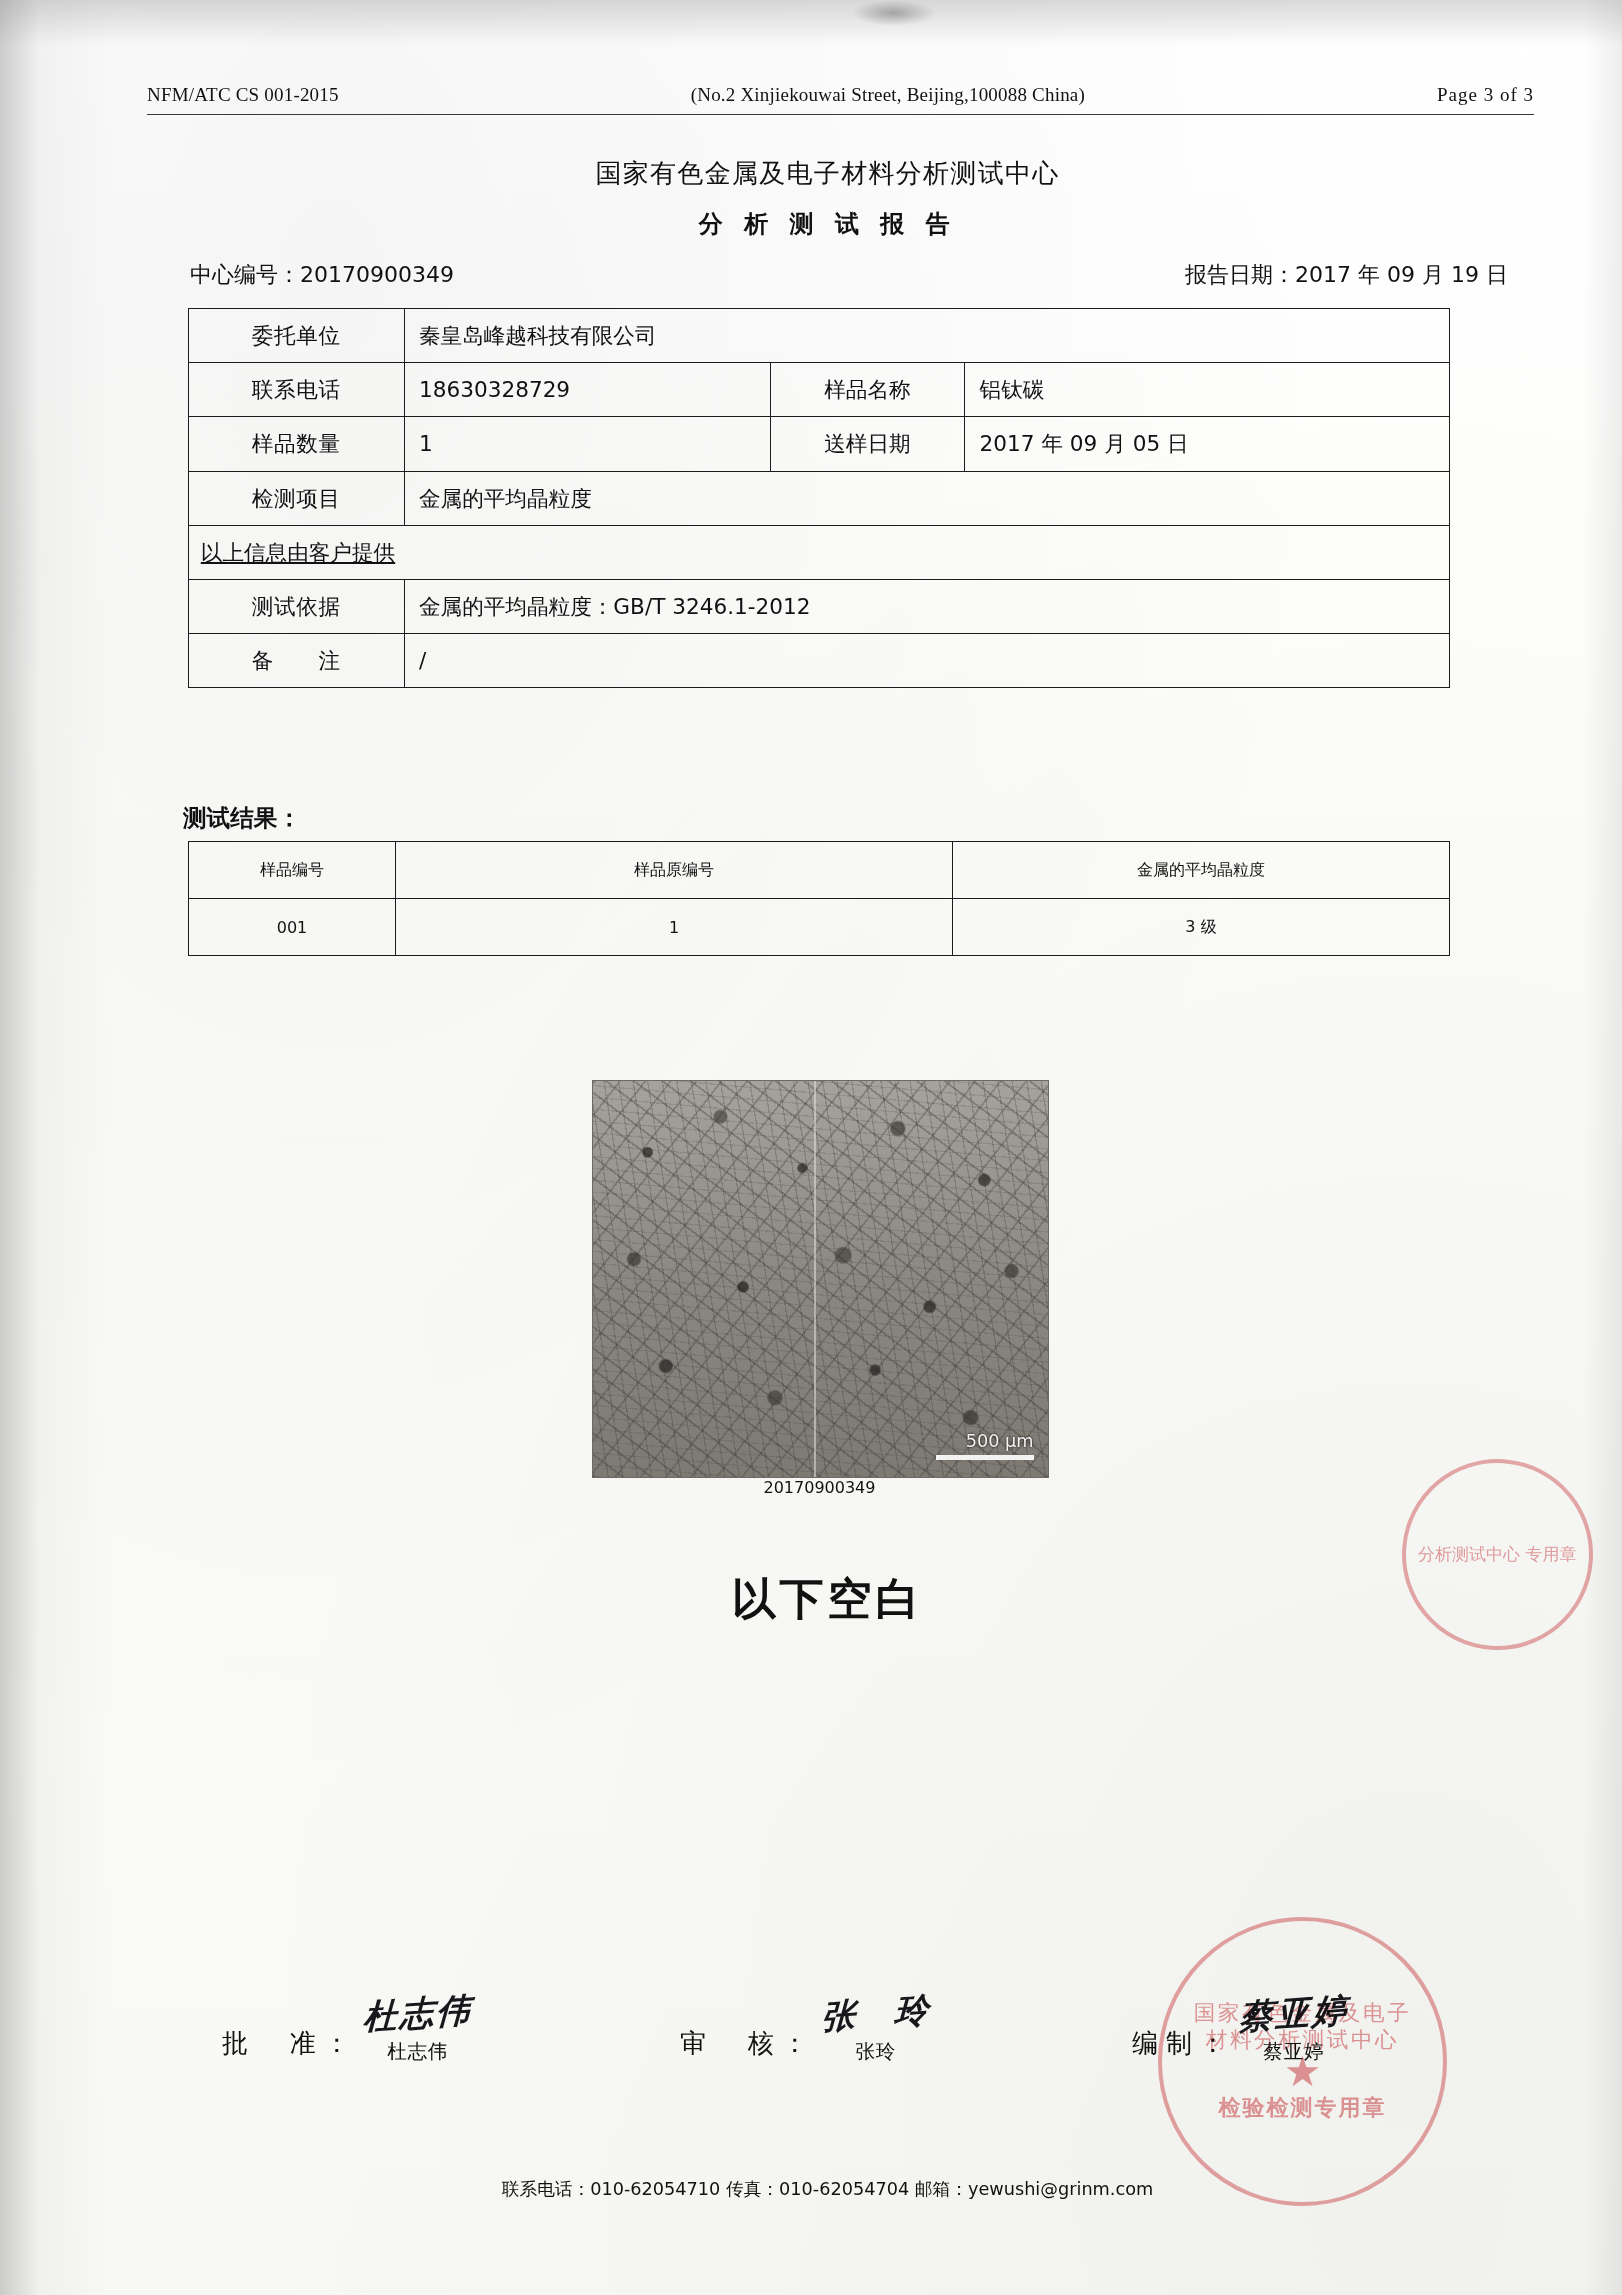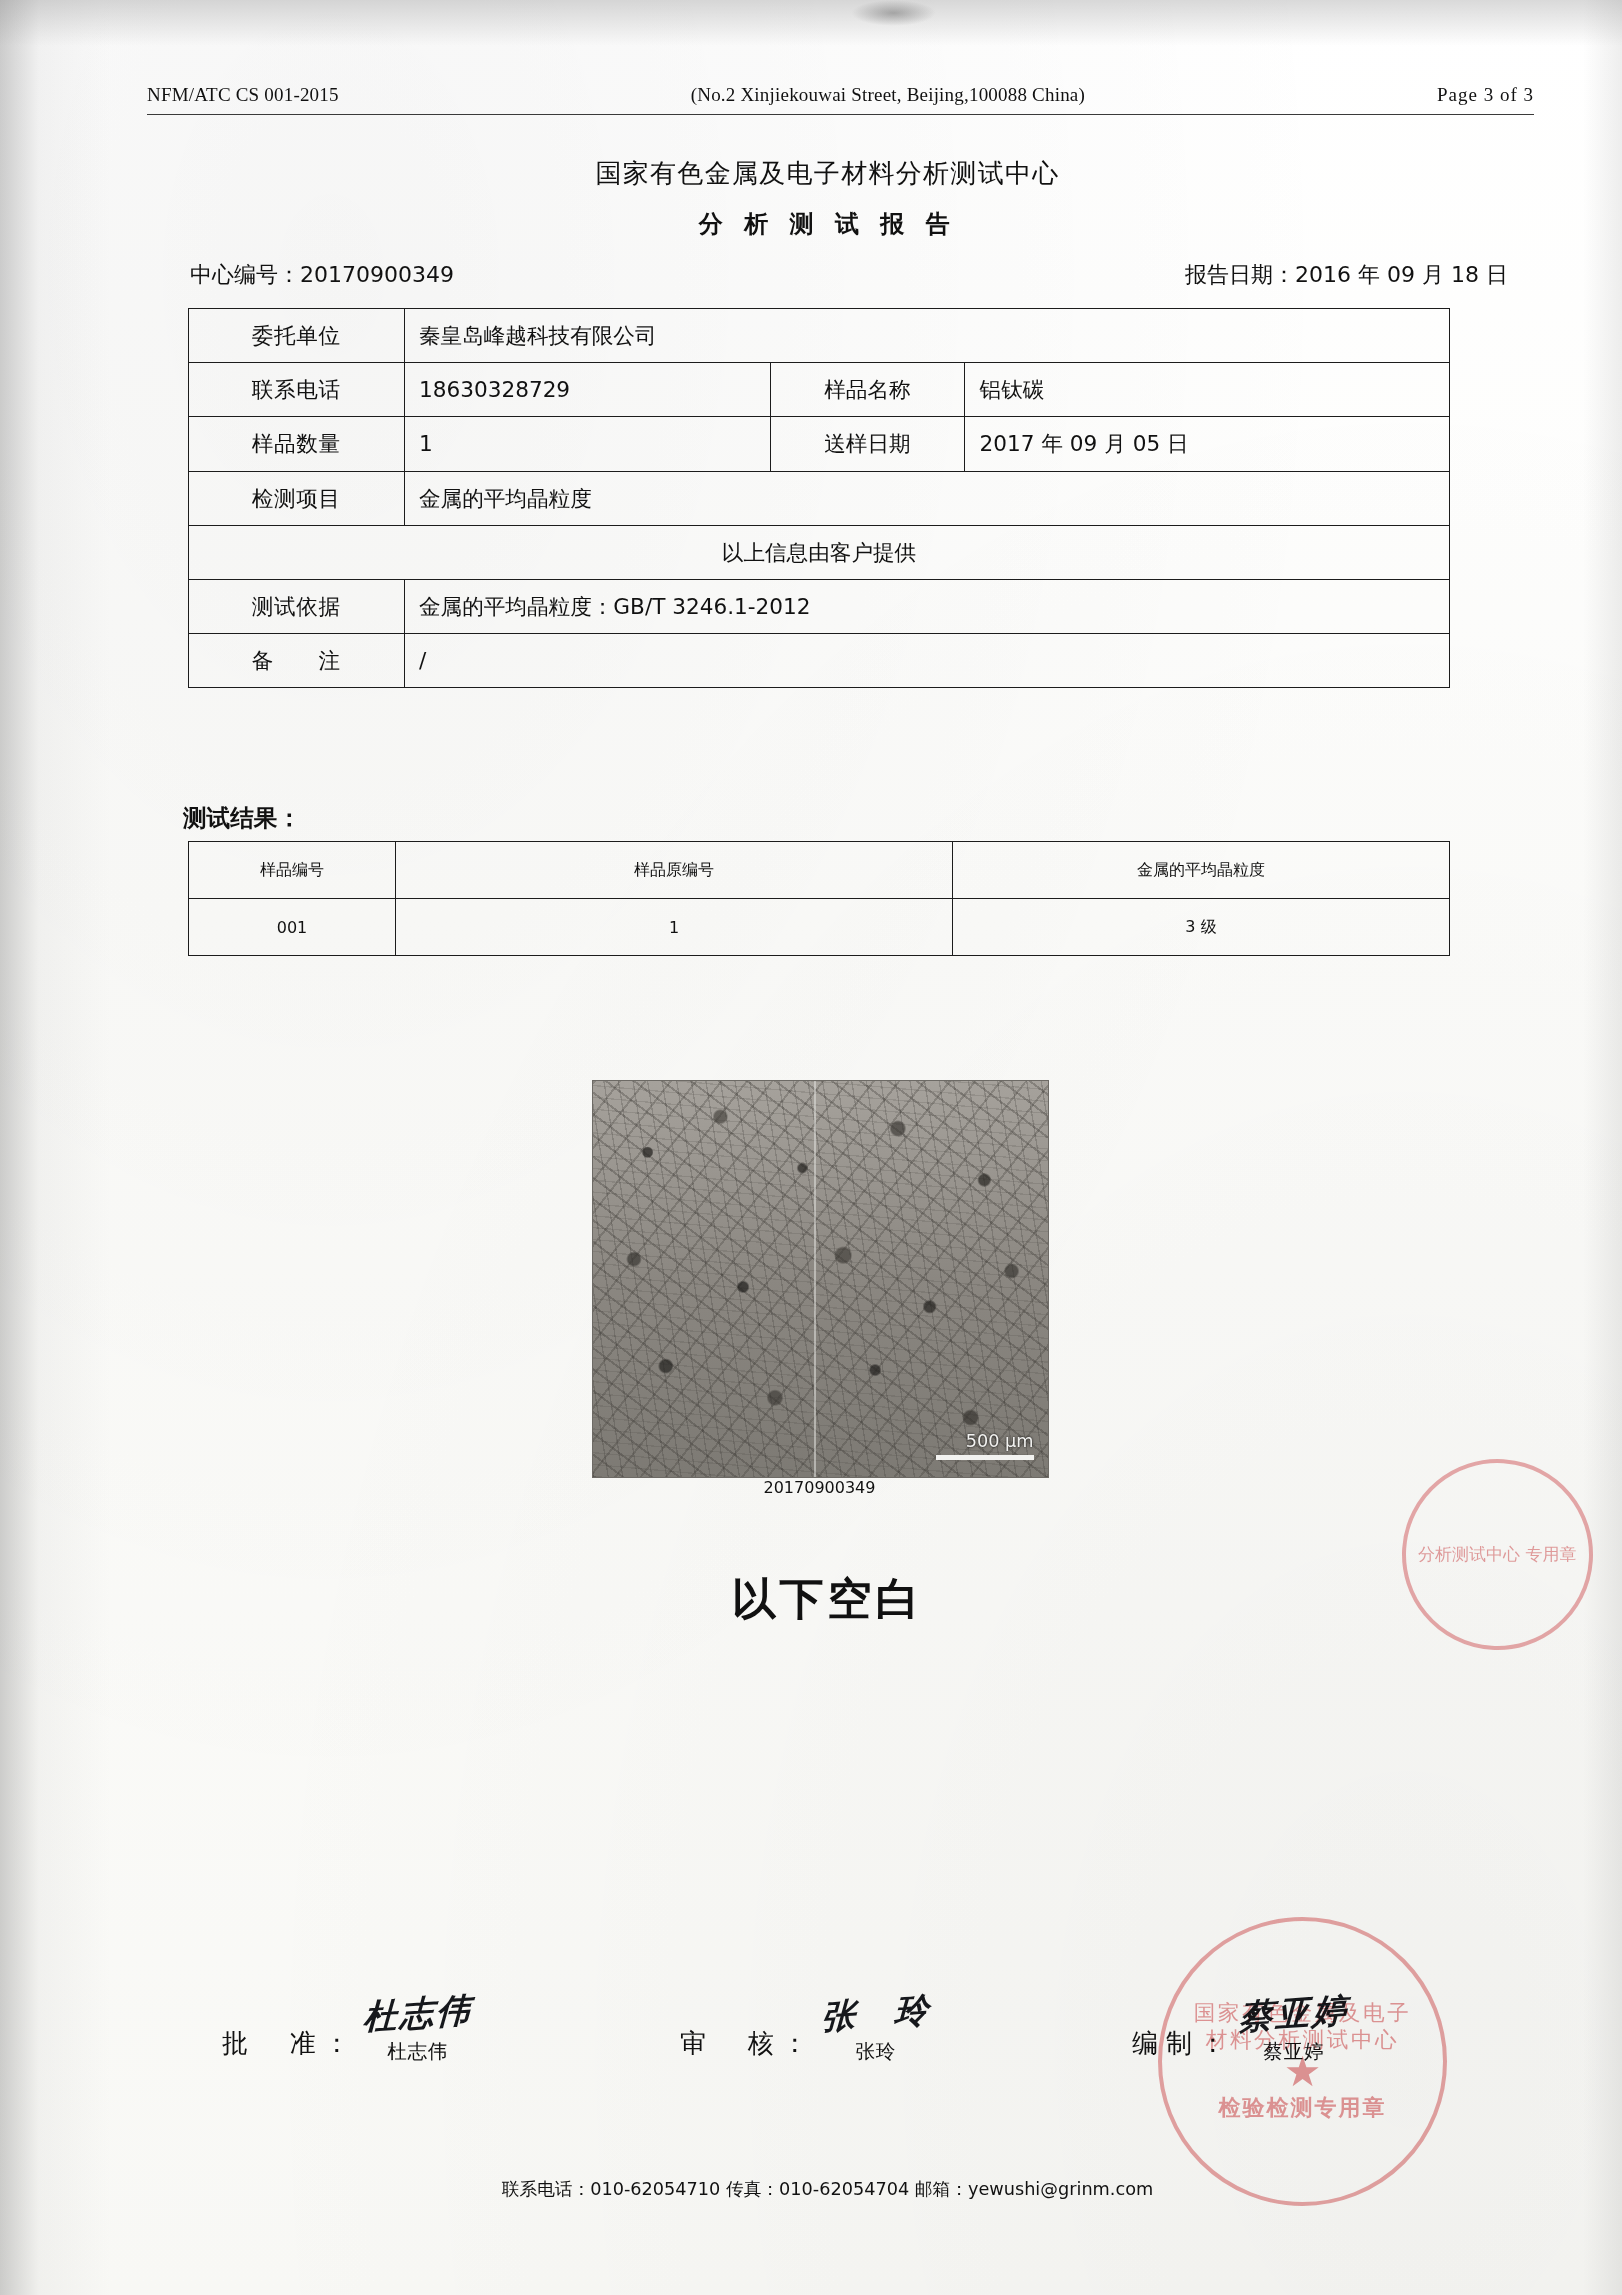--- a/index.html
+++ b/index.html
@@ -121,21 +121,21 @@
     width: 191px;
     text-align: center;
     letter-spacing: 0.7px;
   }
   .info-table td.val { padding-left: 14.4px; }
   .info-table td.mid-lbl {
     width: 170px;
     text-align: center;
   }
   .info-table td.center-note {
-    text-align: center;
+    text-decoration: underline;
   }
 
   
   .results-label {
     position: absolute;
     left: 183px;
     top: 802px;
     font-size: 23.6px;
     font-weight: bold;
     font-family: "DejaVu Sans", "Liberation Sans", sans-serif;
@@ -358,21 +358,21 @@
     <span class="hd-left">NFM/ATC CS 001-2015</span>
     <span class="hd-mid">(No.2 Xinjiekouwai Street, Beijing,100088 China)</span>
     <span class="hd-right">Page 3 of 3</span>
   </div>
 
   <div class="org-title">国家有色金属及电子材料分析测试中心</div>
   <div class="report-title">分 析 测 试 报 告</div>
 
   <div class="meta-row">
     <span>中心编号：20170900349</span>
-    <span>报告日期：2016 年 09 月 18 日</span>
+    <span>报告日期：2017 年 09 月 19 日</span>
   </div>
 
   <table class="info-table">
     <tbody>
       <tr>
         <td class="lbl">委托单位</td>
         <td class="val" colspan="3">秦皇岛峰越科技有限公司</td>
       </tr>
       <tr>
         <td class="lbl">联系电话</td>

